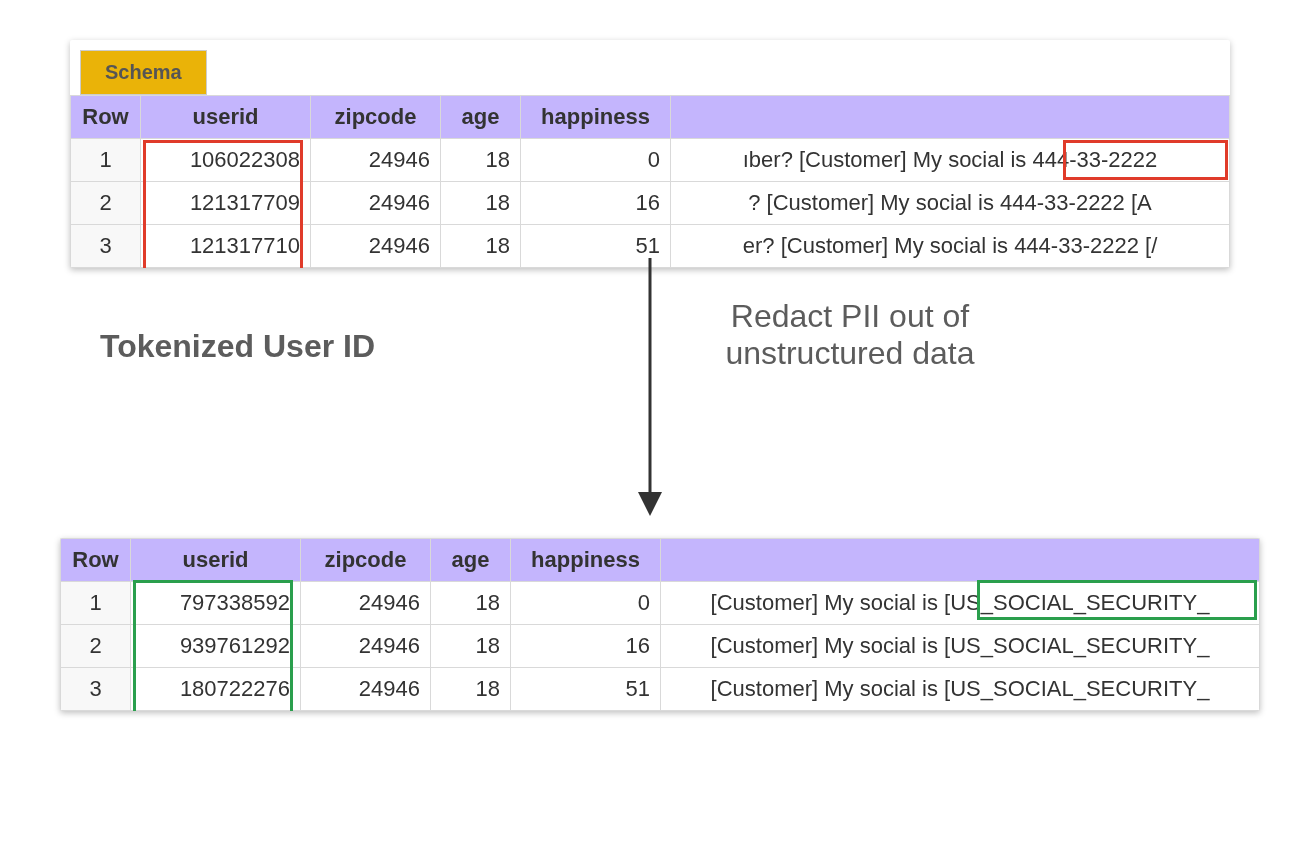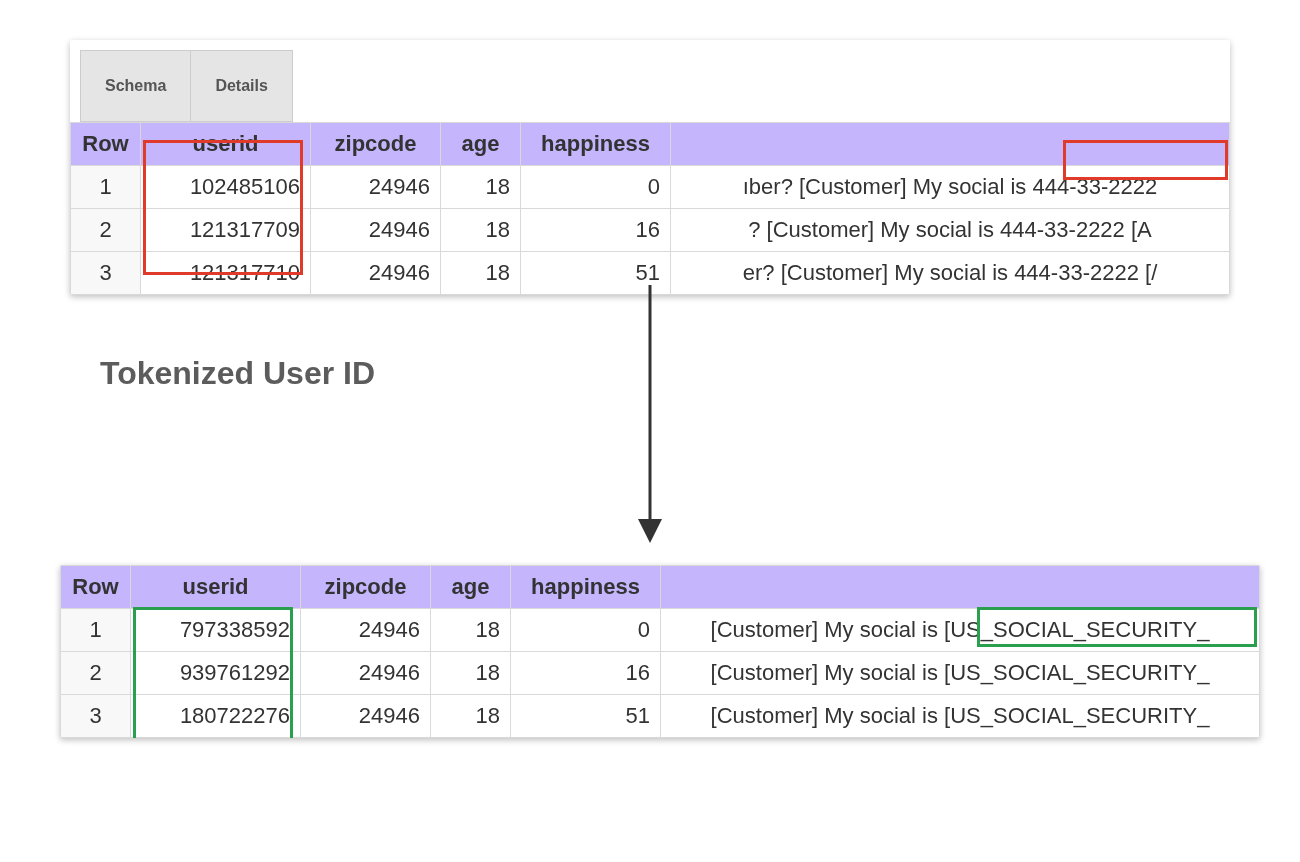--- a/index.html
+++ b/index.html
@@ -19,25 +19,25 @@
     margin: 0 auto;
   }
   .panel-top { width: 1160px; }
   .panel-bottom { width: 1200px; margin-top: 60px; }
   .tabs {
     display: flex;
     padding: 10px 10px 0 10px;
   }
   .tab {
     border: 1px solid #ccc;
-    padding: 26px 24px;
-    font-size: 16px;
+    padding: 10px 24px;
+    font-size: 20px;
     color: #555;
     font-weight: bold;
-    background: #e5e5e5;
+    background: #eab308;
     cursor: pointer;
     margin-right: -1px;
   }
   .tab.active {
     border: 2px solid #3a7ae0;
     color: #333;
   }
   table {
     border-collapse: collapse;
     width: 100%;
@@ -101,21 +101,20 @@
     left: 570px;
     top: -40px;
   }
 </style>
 </head>
 <body>
 
 <div class="panel panel-top">
   <div class="tabs">
     <div class="tab">Schema</div>
-    <div class="tab">Details</div>
   </div>
   <table>
     <colgroup>
       <col class="col-row">
         <col class="col-userid">
         <col class="col-zip">
         <col class="col-age">
         <col class="col-happy">
         <col class="col-text">
     </colgroup>
@@ -125,21 +124,21 @@
         <th>userid</th>
         <th>zipcode</th>
         <th>age</th>
         <th>happiness</th>
         <th></th>
       </tr>
     </thead>
     <tbody>
       <tr>
         <td class="row-idx">1</td>
-        <td class="num">102485106</td>
+        <td class="num">106022308</td>
         <td class="num">24946</td>
         <td class="num">18</td>
         <td class="num">0</td>
         <td>ıber? [Customer] My social is 444-33-2222</td>
       </tr>
       <tr>
         <td class="row-idx">2</td>
         <td class="num">121317709</td>
         <td class="num">24946</td>
         <td class="num">18</td>
@@ -155,20 +154,21 @@
         <td>er? [Customer] My social is 444-33-2222 [/</td>
       </tr>
     </tbody>
   </table>
   <div class="hlbox red" style="left:73px; top:100px; width:160px; height:135px;"></div>
   <div class="hlbox red" style="left:993px; top:100px; width:165px; height:40px;"></div>
 </div>
 
 <div class="mid">
   <div class="caption-left">Tokenized User ID</div>
+  <div class="caption-right">Redact PII out of unstructured data</div>
   <svg class="arrow" width="40" height="260">
     <line x1="20" y1="0" x2="20" y2="238" stroke="#333" stroke-width="3"></line>
     <polygon points="20,258 8,234 32,234" fill="#333"></polygon>
   </svg>
 </div>
 
 <div class="panel panel-bottom">
   <table>
     <colgroup>
       <col class="col-row">

